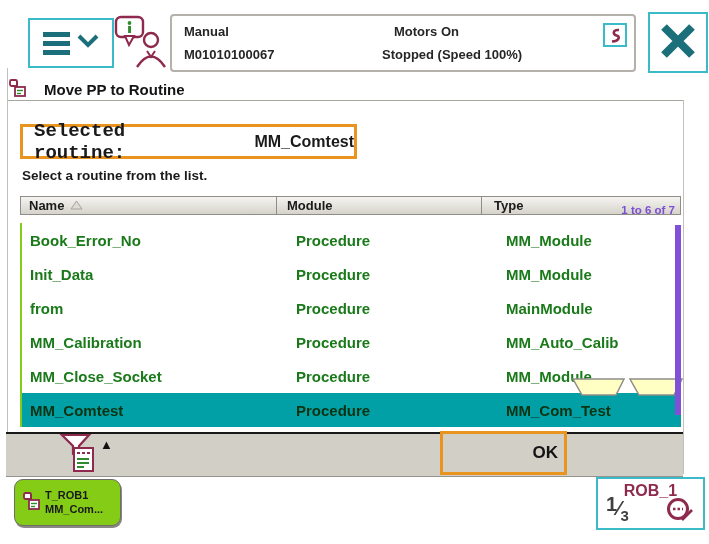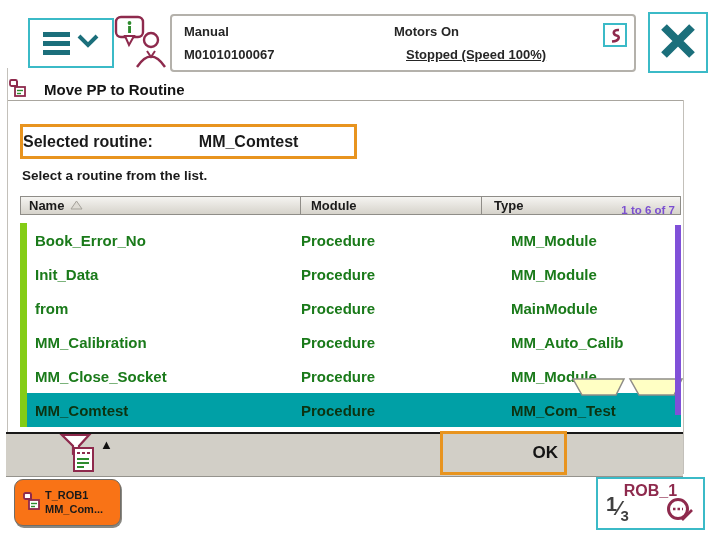--- a/index.html
+++ b/index.html
@@ -11,50 +11,50 @@
   .menu-btn{left:28px;top:18px;width:82px;height:46px;border:2px solid #3bbac7;
     display:flex;align-items:center;justify-content:center;gap:7px;background:#fff;cursor:pointer;}
   .hamburger{display:flex;flex-direction:column;gap:4px;}
   .hamburger i{display:block;width:27px;height:5px;background:#1b6f7b;}
   .operator-wrap{left:114px;top:15px;width:52px;height:54px;}
   .status-panel{left:170px;top:14px;width:462px;height:54px;border:2px solid #b4b1ab;
     border-radius:4px;background:#fff;font-size:13px;font-weight:bold;color:#262626;}
   .sp-mode{left:12px;top:8px;}
   .sp-id{left:12px;bottom:8px;}
   .sp-motors{left:222px;top:8px;}
-  .sp-exec{left:234px;bottom:8px;text-decoration:underline;}
+  .sp-exec{left:210px;bottom:8px;}
   .log-chip{right:7px;top:7px;width:20px;height:20px;border:2px solid #3bbac7;
     display:flex;align-items:center;justify-content:center;background:#fff;cursor:pointer;}
   .close-btn{left:648px;top:12px;width:56px;height:57px;border:2px solid #3bbac7;
     display:flex;align-items:center;justify-content:center;background:#fff;cursor:pointer;}
 
   
   .titlebar{left:8px;top:78px;display:flex;align-items:center;gap:18px;
     font-size:15px;font-weight:bold;color:#141414;}
   .hline{left:7px;top:100px;width:676px;height:1px;background:#a9a69f;}
   .vline-left{left:7px;top:68px;width:1px;height:406px;background:#c3c0ba;}
   .vline-right{left:683px;top:100px;width:1px;height:374px;background:#c3c0ba;}
 
   
   .sel-box{left:20px;top:124px;width:337px;height:35px;border:3px solid #e8941f;
     box-sizing:border-box;display:flex;align-items:center;background:#fff;}
-  .sel-label{font-size:16px;font-weight:bold;}
+  .sel-label{margin-left:11px;font-size:19px;font-weight:bold;font-family:Liberation Mono, monospace;}
   .sel-value{margin-left:46px;font-size:16px;font-weight:bold;}
   .instruction{left:22px;top:168px;font-size:13.5px;font-weight:bold;}
 
   
   .thead{left:20px;top:196px;width:661px;height:19px;box-sizing:border-box;
     background:linear-gradient(#f5f4f1,#d6d3cb);border:1px solid #8f8d88;
-    display:flex;align-items:center;font-size:13px;font-weight:bold;gap:24px;}
+    display:flex;align-items:center;font-size:13px;font-weight:bold;}
   .th{display:flex;align-items:center;gap:6px;height:100%;box-sizing:border-box;cursor:pointer;}
   .th-name{width:255px;padding-left:8px;}
   .th-type{width:199px;padding-left:12px;border-left:1px solid #8f8d88;}
   .th-module{flex:1;padding-left:10px;border-left:1px solid #8f8d88;}
   .range{position:absolute;right:5px;top:7px;color:#7b4fd0;font-size:11.5px;font-weight:bold;}
-  .tbody{left:20px;top:223px;width:661px;border-left:7px solid #84cc16;box-sizing:border-box;background:#fff;}
+  .tbody{left:20px;top:223px;width:661px;border-left:2px solid #84cc16;box-sizing:border-box;background:#fff;}
   .trow{height:34px;display:flex;align-items:center;font-size:15px;font-weight:bold;
     color:#1a7a1a;cursor:pointer;}
   .trow.selected{background:#00a0a6;color:#0c3311;}
   .c-name{width:254px;padding-left:8px;}
   .c-type{width:200px;padding-left:12px;}
   .c-module{flex:1;padding-left:10px;}
   .scrollbar{left:675px;top:225px;width:6px;height:190px;background:#8050d8;cursor:pointer;}
   .scroll-arrows{left:572px;top:378px;width:112px;height:20px;cursor:pointer;}
 
   
@@ -64,21 +64,21 @@
     justify-content:center;cursor:pointer;}
   .up-arrow{left:94px;top:3px;font-size:13px;color:#111;cursor:pointer;}
   .ok-highlight{left:440px;top:431px;width:127px;height:44px;border:3px solid #e8941f;
     box-sizing:border-box;display:flex;align-items:center;justify-content:flex-end;}
   .ok-btn,.cancel-btn{background:none;border:none;font-family:inherit;font-size:17px;
     font-weight:bold;color:#141414;cursor:pointer;}
   .cancel-wrap{left:577px;top:432px;width:106px;height:42px;display:flex;
     align-items:center;justify-content:center;}
 
   
-  .task-btn{left:14px;top:479px;width:107px;height:47px;background:#f97316;
+  .task-btn{left:14px;top:479px;width:107px;height:47px;background:#84cc16;
     border:1px solid #6f6d68;border-radius:9px;box-shadow:1px 2px 0 #8a8882;
     display:flex;align-items:center;padding-left:7px;gap:5px;box-sizing:border-box;cursor:pointer;}
   .task-text{display:flex;flex-direction:column;font-size:11px;font-weight:bold;line-height:1.25;color:#1a1a1a;}
   .quickset{left:596px;top:477px;width:109px;height:53px;background:#fff;
     border:2px solid #3bbac7;box-sizing:border-box;cursor:pointer;}
   .qs-rob{position:absolute;top:3px;left:0;width:100%;text-align:center;
     font-size:16px;font-weight:bold;color:#8e2a4d;}
   .qs-frac{position:absolute;left:8px;top:14px;font-weight:bold;color:#404040;}
   .qs-num{font-size:20px;vertical-align:6px;}
   .qs-slash{font-size:20px;vertical-align:2px;}

